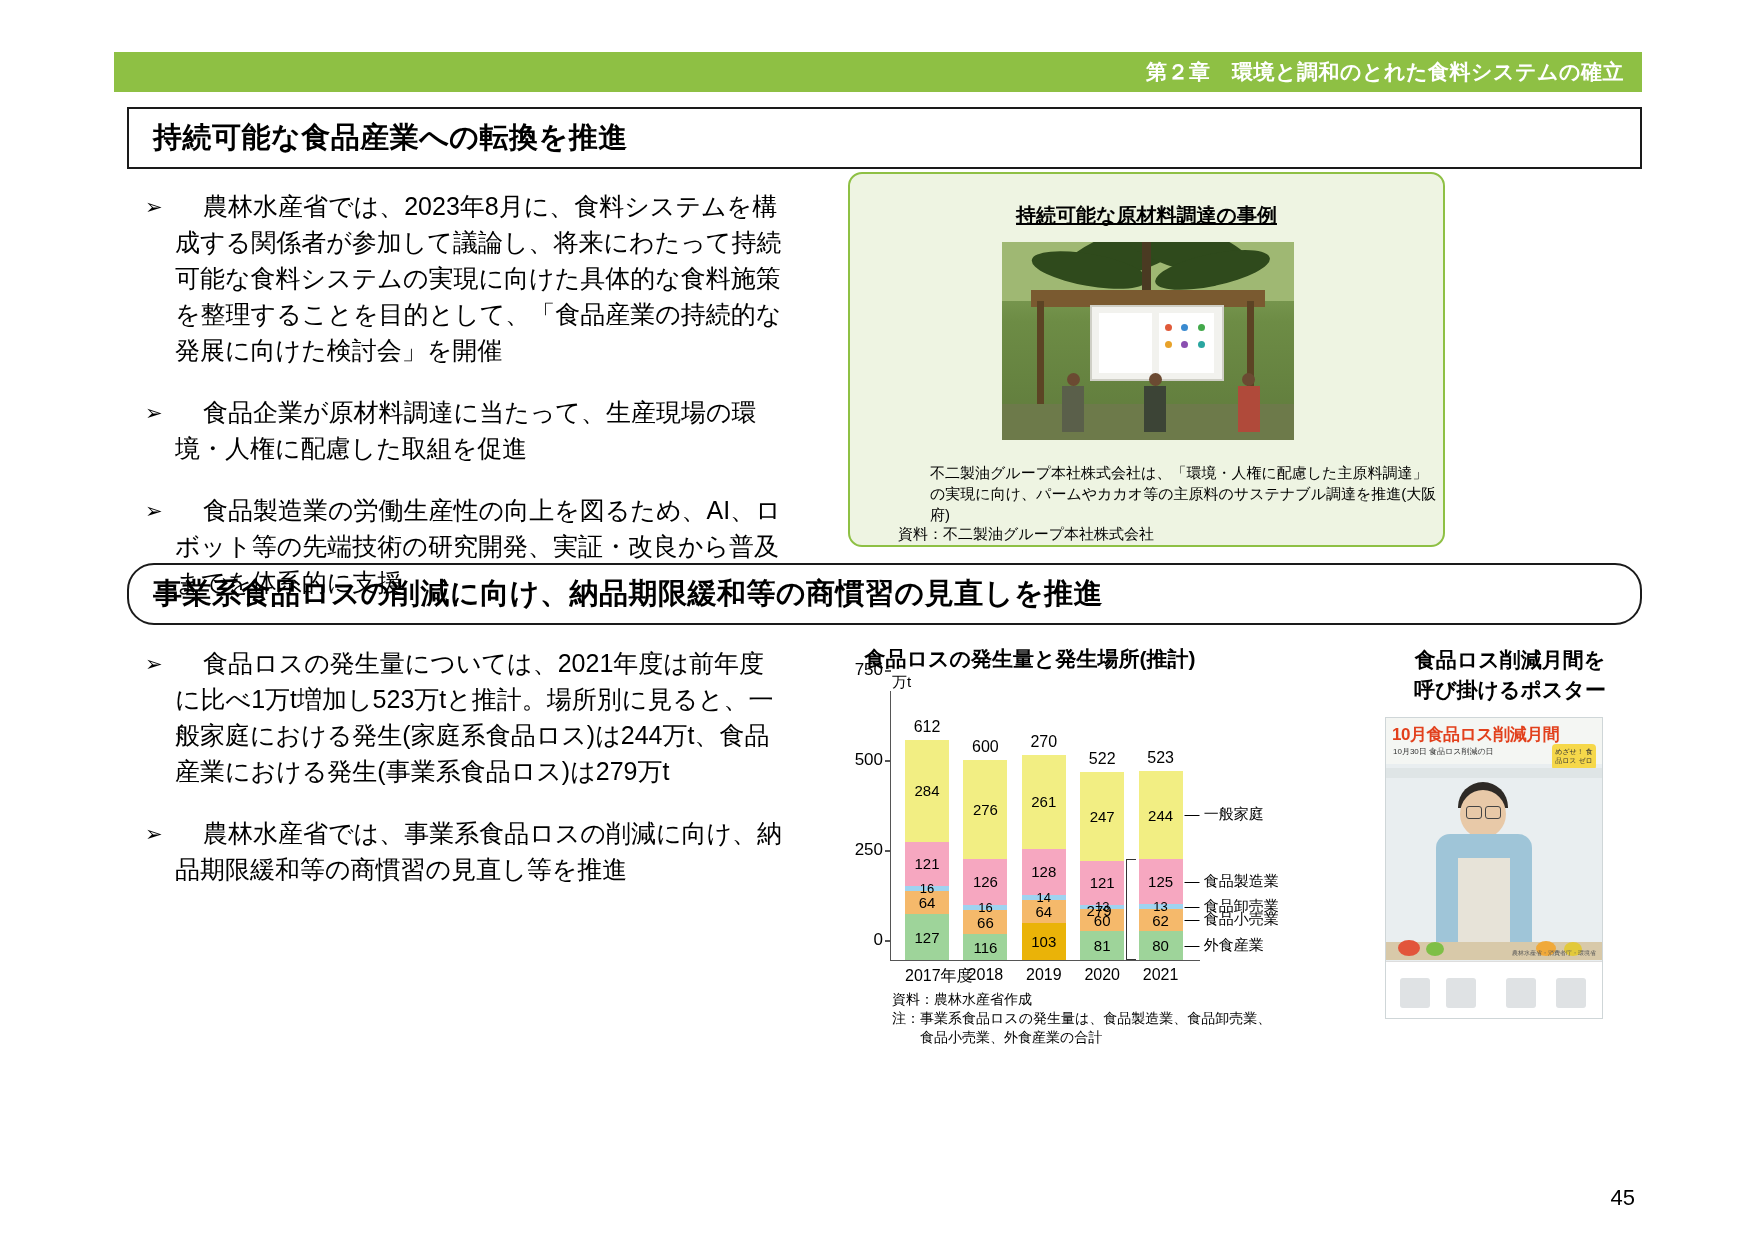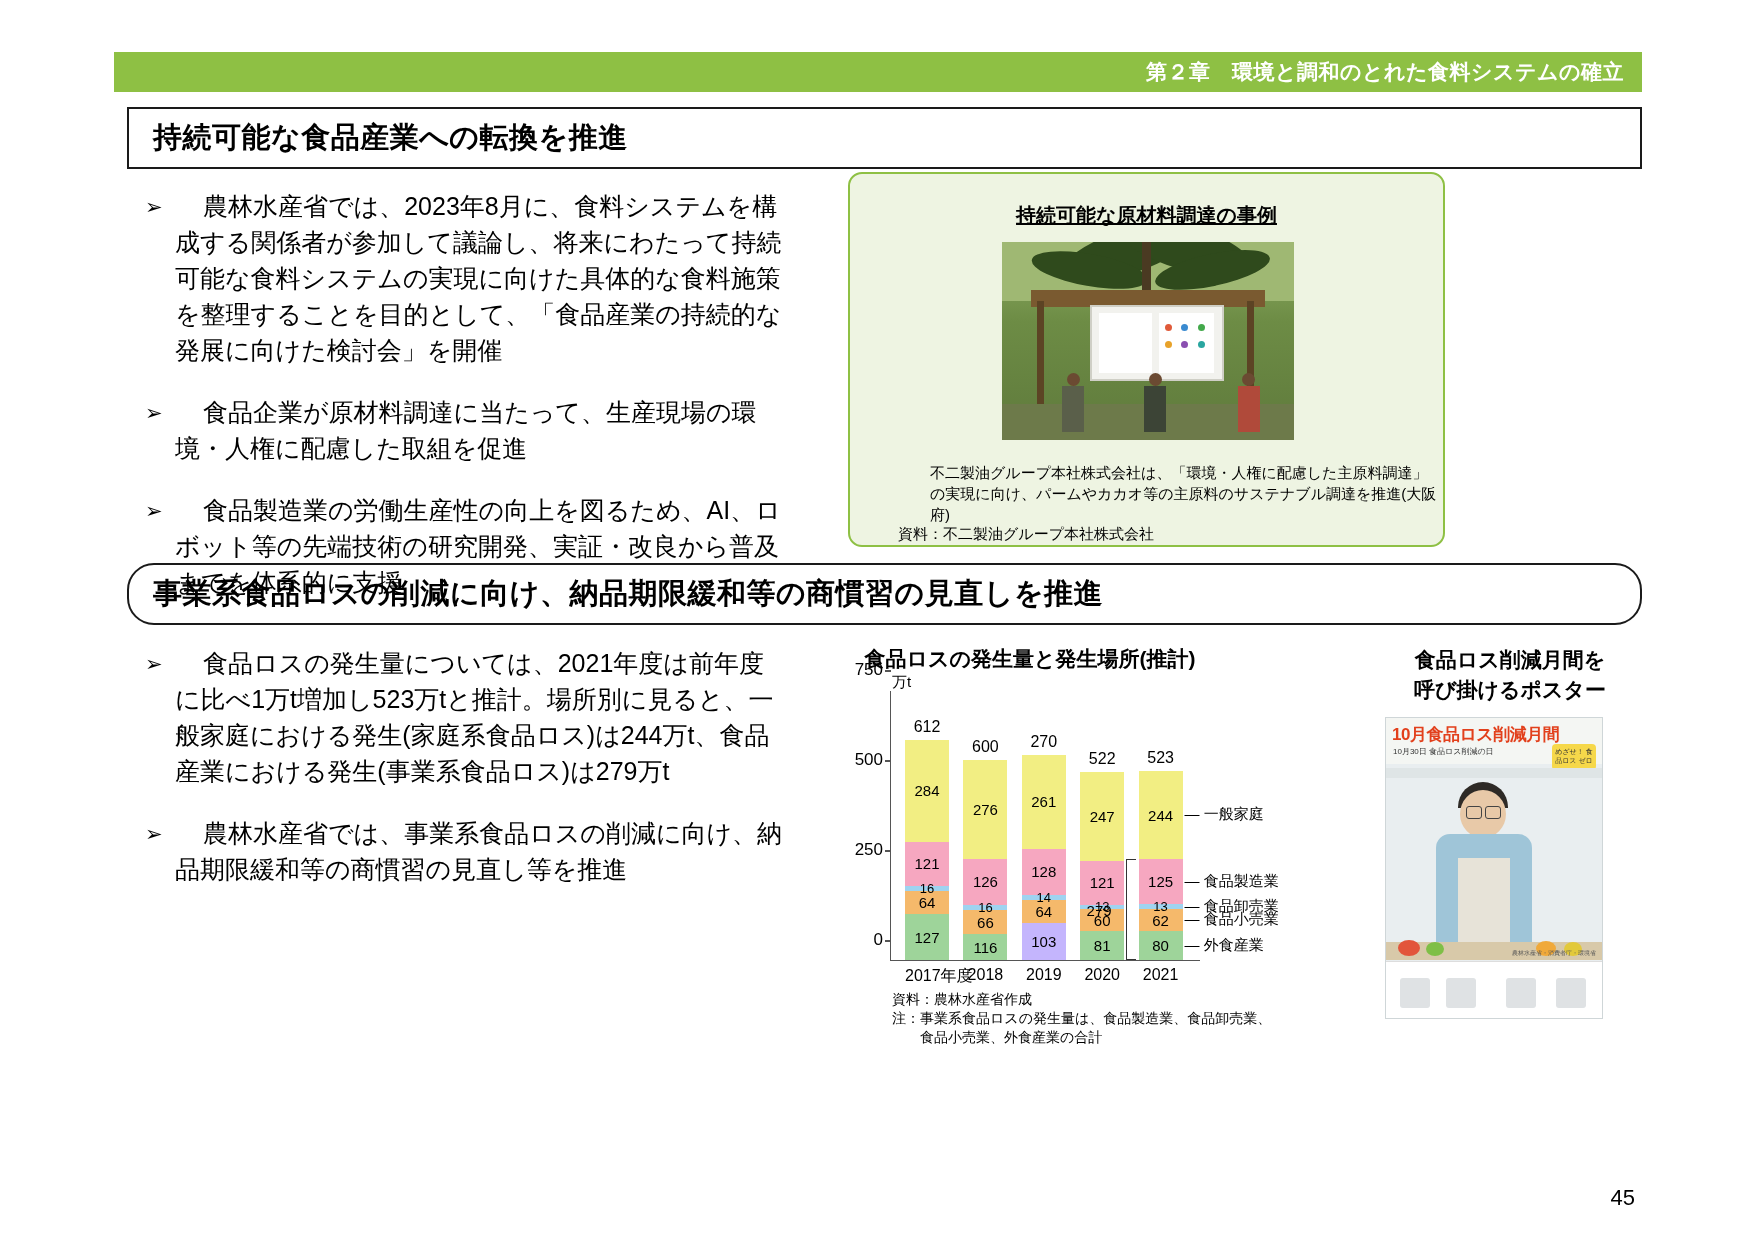--- a/index.html
+++ b/index.html
@@ -488,21 +488,21 @@
           <div class="seg" style="height: 45.36px; background: rgb(246, 167, 192);">
             <span>126</span>
           </div>
           <div class="seg" style="height: 99.36px; background: rgb(242, 238, 131);">
             <span>276</span>
           </div>
           <div class="total-lbl">600</div>
           <div class="x-lbl">2018</div>
         </div>
         <div class="bar-col" style="left: 130.8px;">
-          <div class="seg" style="height: 37.08px; background: #c4b5fd;">
+          <div class="seg" style="height: 37.08px; background: #eab308;">
             <span>103</span>
           </div>
           <div class="seg" style="height: 23.04px; background: rgb(245, 185, 107);">
             <span>64</span>
           </div>
           <div class="seg" style="height: 5.04px; background: rgb(159, 211, 240);">
             <span style="font-size: 13px;">14</span>
           </div>
           <div class="seg" style="height: 46.08px; background: rgb(246, 167, 192);">
             <span>128</span>

